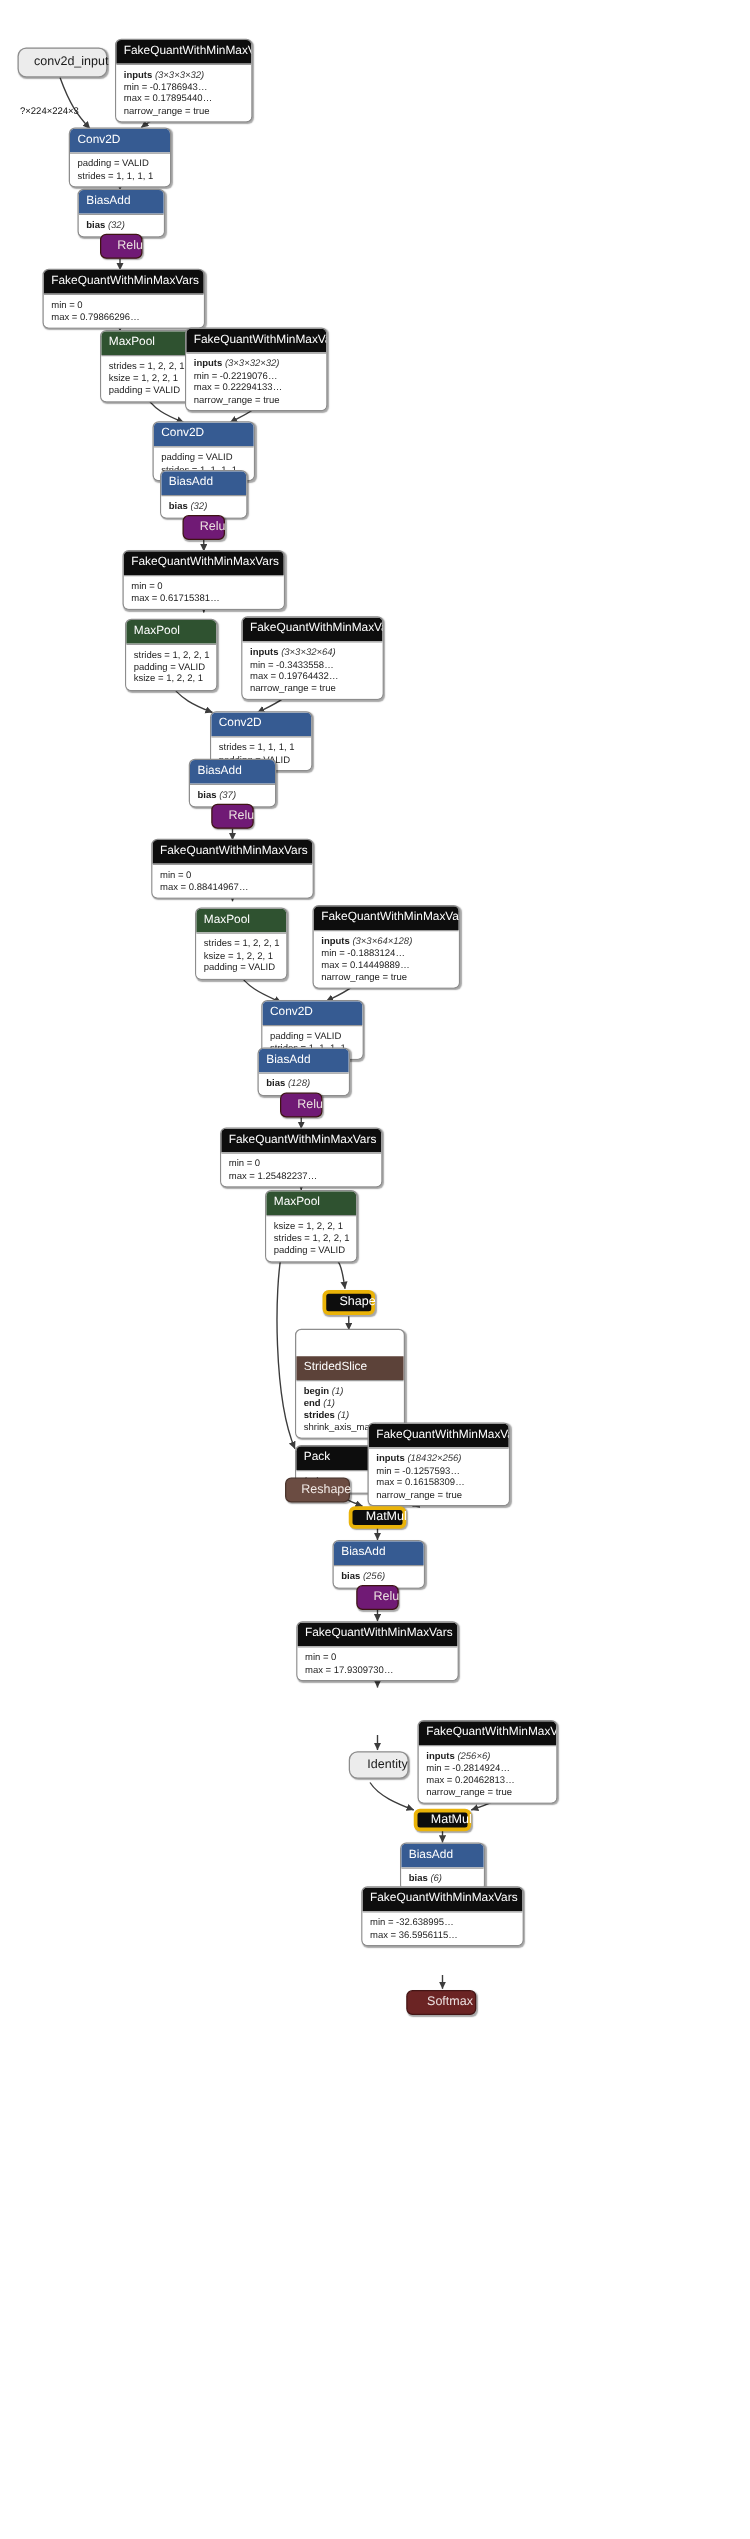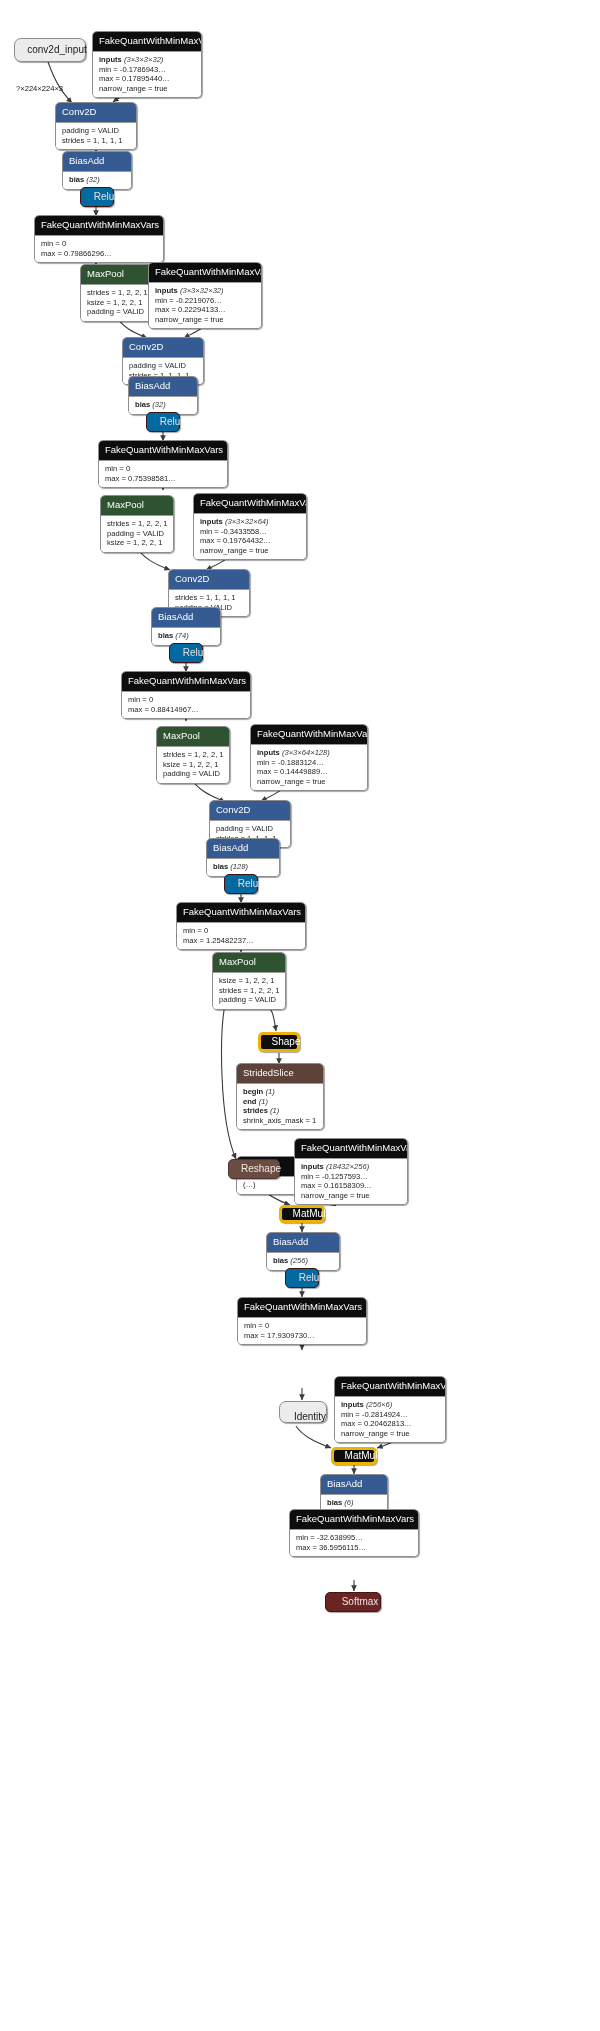--- a/index.html
+++ b/index.html
@@ -41,38 +41,38 @@
     color:#1d1d1d;
     white-space:nowrap;
   }
   .node .body .row b{font-weight:bold;}
   .node .body .row .paren{color:#3a3a3a;font-style:italic;}
 
   
   .hdr-black{background:#0d0d0d;}
   .hdr-blue{background:#365b92;}
   .hdr-green{background:#2f5230;}
-  .hdr-brown{background:#5c4239;}
+  .hdr-brown{background:#5c4239;margin-top:21px;}
 
   
   .pill{
     position:absolute;
     box-sizing:border-box;
     border-radius:5px;
     font-size:10px;
     line-height:1;
     display:flex;align-items:center;justify-content:center;
     white-space:nowrap;
     box-shadow:1px 1px 1px rgba(0,0,0,.35);
     z-index:2;
     padding-left:14px;
   }
-  .pill-relu{background:#0369a1;color:#e9dede;border:1px solid #3d1414;}
+  .pill-relu{background:#701a75;color:#e9dede;border:1px solid #3d1414;}
   .pill-softmax{background:#6b2424;color:#ece0e0;border:1px solid #441515;}
-  .pill-reshape{background:#6b4c42;color:#f0e8e4;border:1px solid #4a342c;}
+  .pill-reshape{background:#6b4c42;color:#f0e8e4;border:1px solid #4a342c;margin-top:23px;}
   .pill-black{background:#0d0d0d;color:#ffffff;border:3px solid #eab308;}
   .pill-grey{background:#ececec;color:#1a1a1a;border:1px solid #8d8d8d;border-radius:7px;}
 
   .edge-label{
     position:absolute;
     font-size:7.6px;
     color:#141414;
     white-space:nowrap;
     z-index:3;
   }
@@ -220,21 +220,21 @@
   </div>
 
   <div class="pill pill-relu" style="left:146px;top:412px;width:34px;height:20px;">
     <span>Relu</span>
   </div>
 
   <div class="node" style="left:98px;top:440px;width:130px;">
     <div class="hdr hdr-black">FakeQuantWithMinMaxVars</div>
     <div class="body">
       <div class="row">min = 0</div>
-      <div class="row">max = 0.75398581…</div>
+      <div class="row">max = 0.61715381…</div>
     </div>
   </div>
 
   <div class="node" style="left:100px;top:495px;width:74px;">
     <div class="hdr hdr-green">MaxPool</div>
     <div class="body">
       <div class="row">strides = 1, 2, 2, 1</div>
       <div class="row">padding = VALID</div>
       <div class="row">ksize = 1, 2, 2, 1</div>
     </div>
@@ -254,21 +254,21 @@
     <div class="hdr hdr-blue">Conv2D</div>
     <div class="body">
       <div class="row">strides = 1, 1, 1, 1</div>
       <div class="row">padding = VALID</div>
     </div>
   </div>
 
   <div class="node" style="left:151px;top:607px;width:70px;">
     <div class="hdr hdr-blue">BiasAdd</div>
     <div class="body">
-      <div class="row"><b>bias</b> <span class="paren">(74)</span></div>
+      <div class="row"><b>bias</b> <span class="paren">(37)</span></div>
     </div>
   </div>
 
   <div class="pill pill-relu" style="left:169px;top:643px;width:34px;height:20px;">
     <span>Relu</span>
   </div>
 
   <div class="node" style="left:121px;top:671px;width:130px;">
     <div class="hdr hdr-black">FakeQuantWithMinMaxVars</div>
     <div class="body">
@@ -383,21 +383,21 @@
   </div>
 
   <div class="node" style="left:237px;top:1297px;width:130px;">
     <div class="hdr hdr-black">FakeQuantWithMinMaxVars</div>
     <div class="body">
       <div class="row">min = 0</div>
       <div class="row">max = 17.9309730…</div>
     </div>
   </div>
 
-  <div class="pill pill-grey" style="left:279px;top:1401px;width:48px;height:22px;align-items:flex-end;">
+  <div class="pill pill-grey" style="left:279px;top:1401px;width:48px;height:22px;">
     <span>Identity</span>
   </div>
 
   <div class="node" style="left:334px;top:1376px;width:112px;">
     <div class="hdr hdr-black">FakeQuantWithMinMaxVars</div>
     <div class="body">
       <div class="row"><b>inputs</b> <span class="paren">(256×6)</span></div>
       <div class="row">min = -0.2814924…</div>
       <div class="row">max = 0.20462813…</div>
       <div class="row">narrow_range = true</div>

